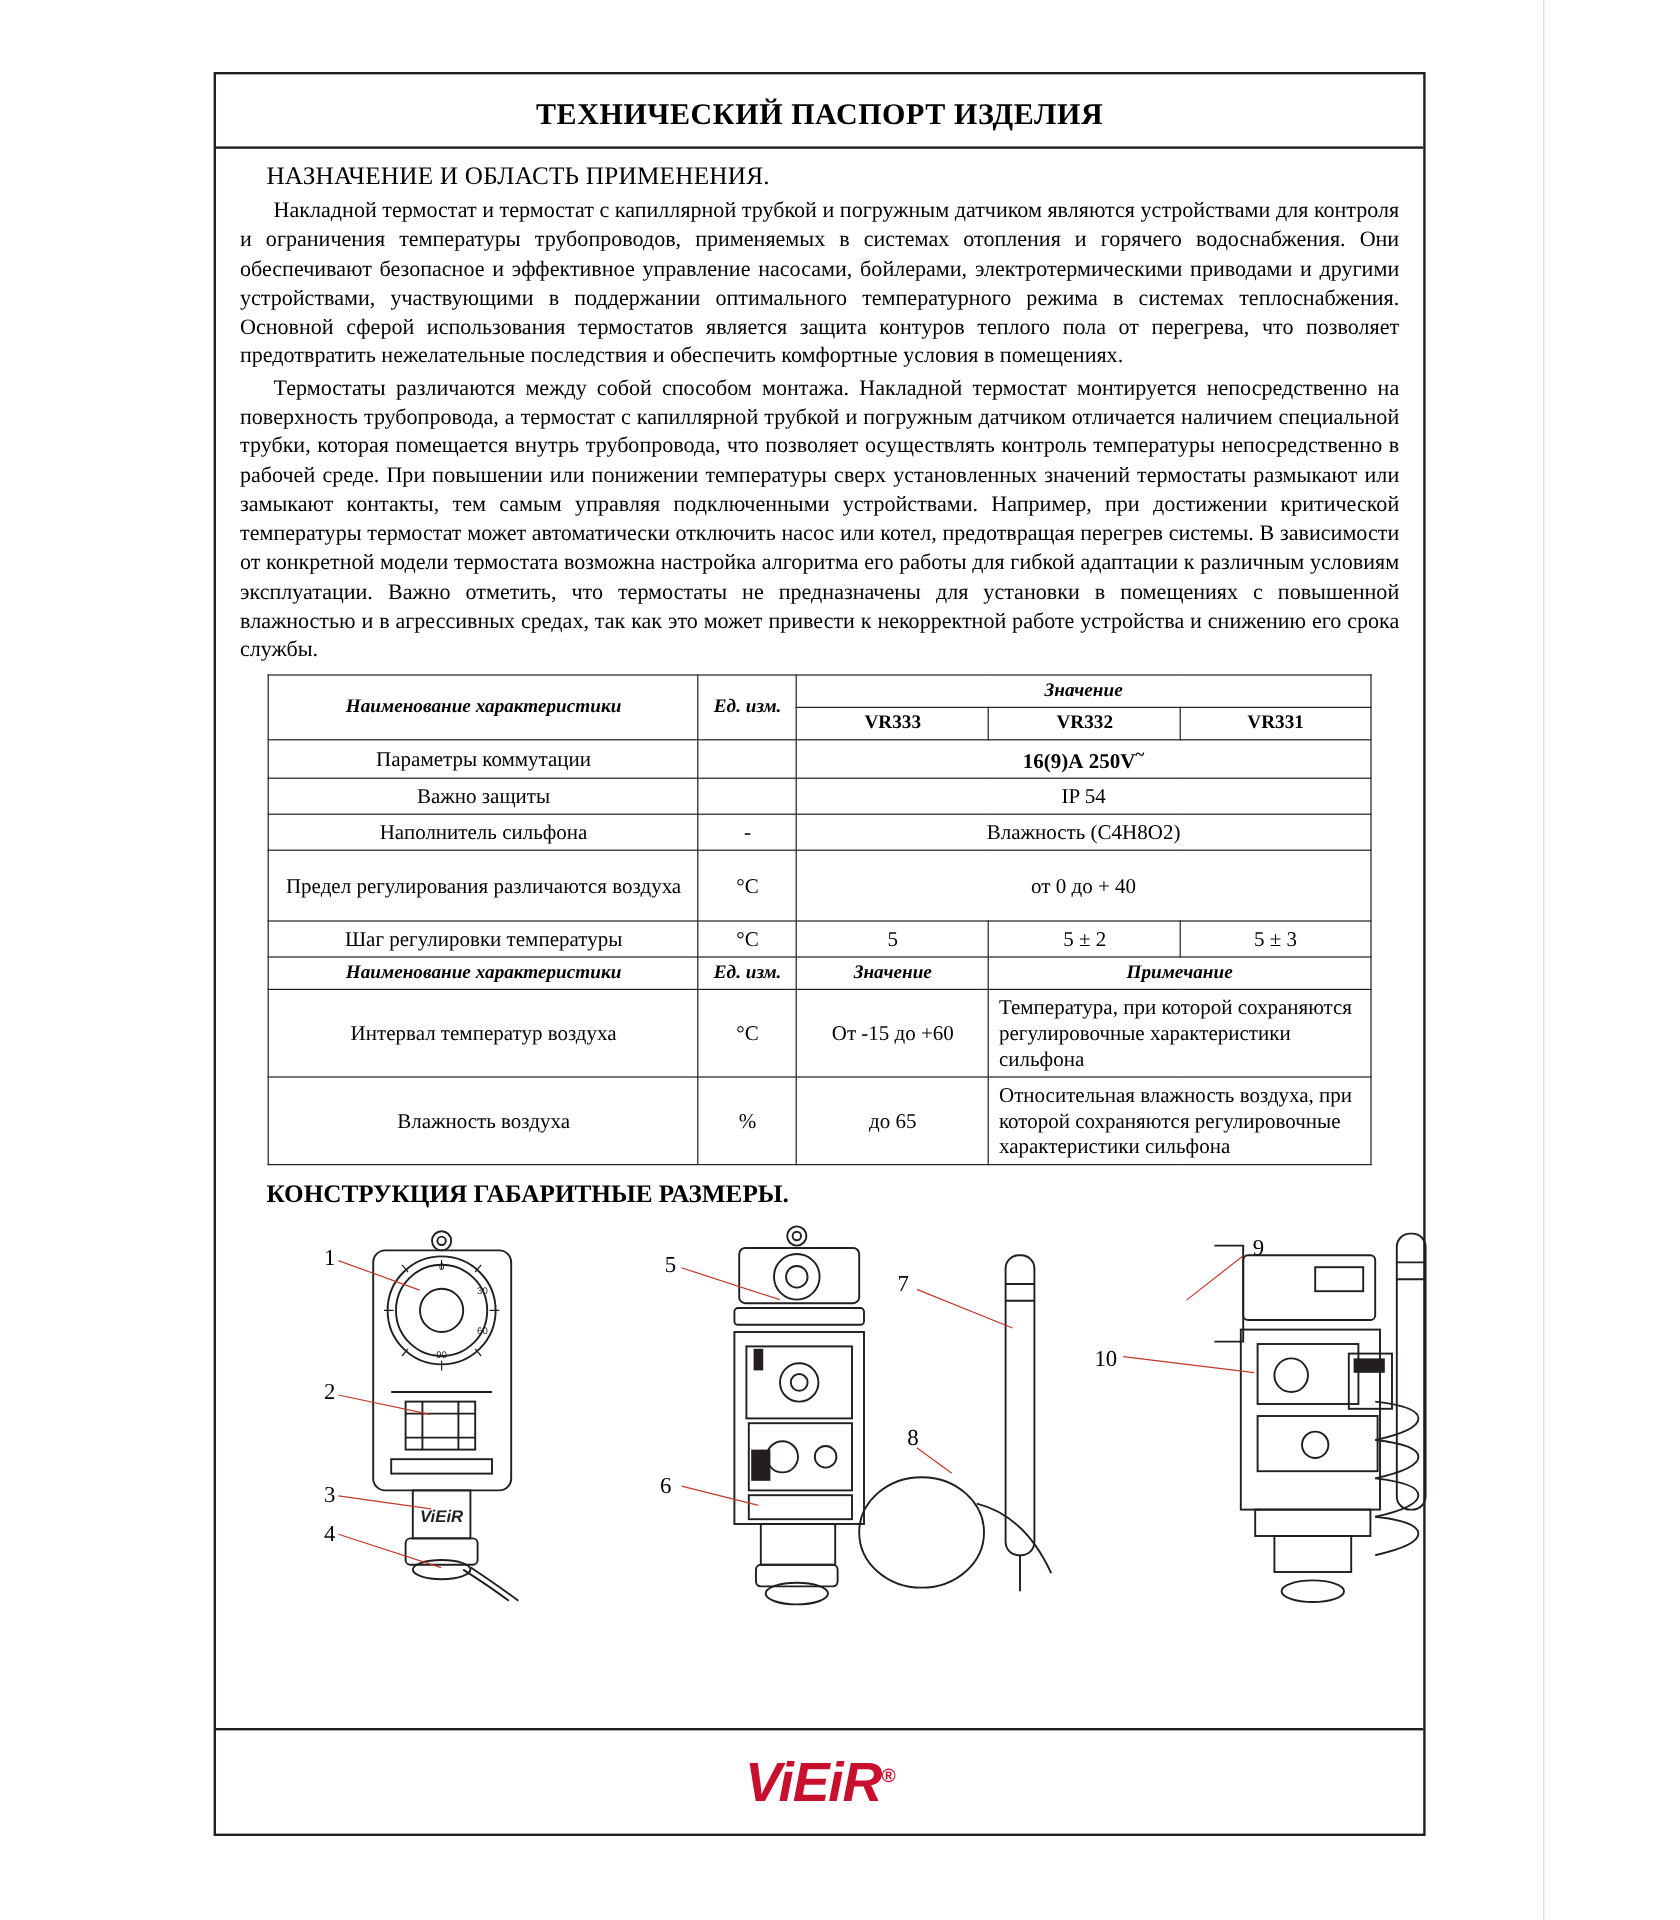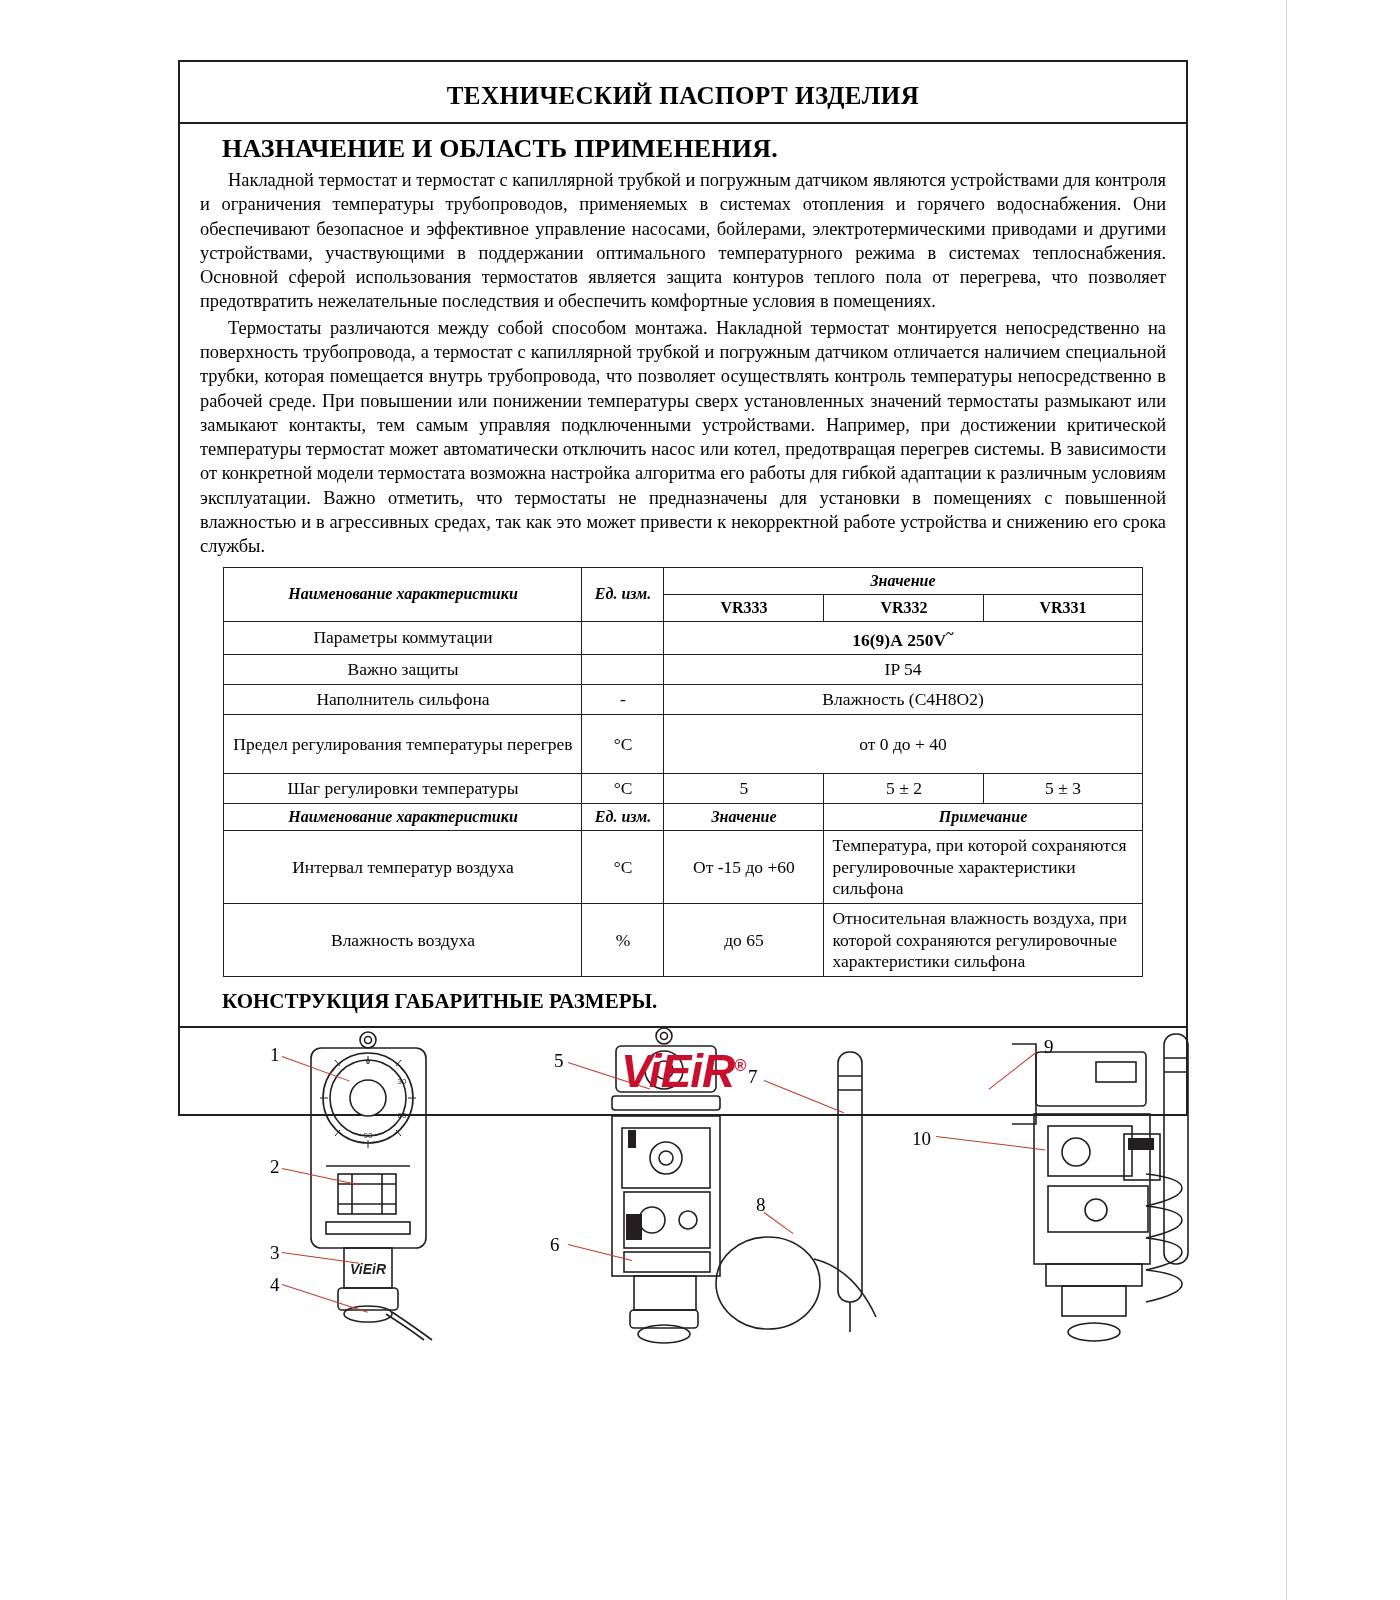--- a/index.html
+++ b/index.html
@@ -28,39 +28,39 @@
     width: 114px;
     height: 1600px;
     background: #fff;
     border-left: 1px solid #d9d9d9;
   }
   .sheet {
     position: absolute;
     left: 178px;
     top: 60px;
     width: 1010px;
-    height: 1056px;
+    height: 1470px;
     border: 2px solid #231f20;
     box-sizing: border-box;
     background: #fff;
   }
   .doc-title {
     text-align: center;
     font-weight: bold;
     font-size: 25px;
     letter-spacing: 0.5px;
     padding: 20px 0 12px 0;
     border-bottom: 2px solid #231f20;
   }
   .content {
     padding: 0 16px;
   }
   h2.section {
-    font-size: 26px;
-    font-weight: bold;
+    font-size: 21px;
+    font-weight: normal;
     margin: 10px 0 4px 26px;
     letter-spacing: 0.2px;
   }
   p.body {
     font-size: 18.4px;
     line-height: 1.32;
     text-align: justify;
     margin: 0 0 0 0;
     text-indent: 28px;
     padding: 0 4px;
@@ -190,21 +190,21 @@
             <td colspan="3" class="c-center">IP 54</td>
           </tr>
 
           <tr>
             <td class="rowname">Наполнитель сильфона</td>
             <td class="c-center">-</td>
             <td colspan="3" class="c-center">Влажность (C4H8O2)</td>
           </tr>
 
           <tr>
-            <td class="rowname tall">Предел регулирования температуры перегрев</td>
+            <td class="rowname tall">Предел регулирования различаются воздуха</td>
             <td class="c-center">°C</td>
             <td colspan="3" class="c-center">от 0 до + 40</td>
           </tr>
 
           <tr>
             <td class="rowname">Шаг регулировки температуры</td>
             <td class="c-center">°C</td>
             <td class="c-center">5</td>
             <td class="c-center">5 ± 2</td>
             <td class="c-center">5 ± 3</td>

